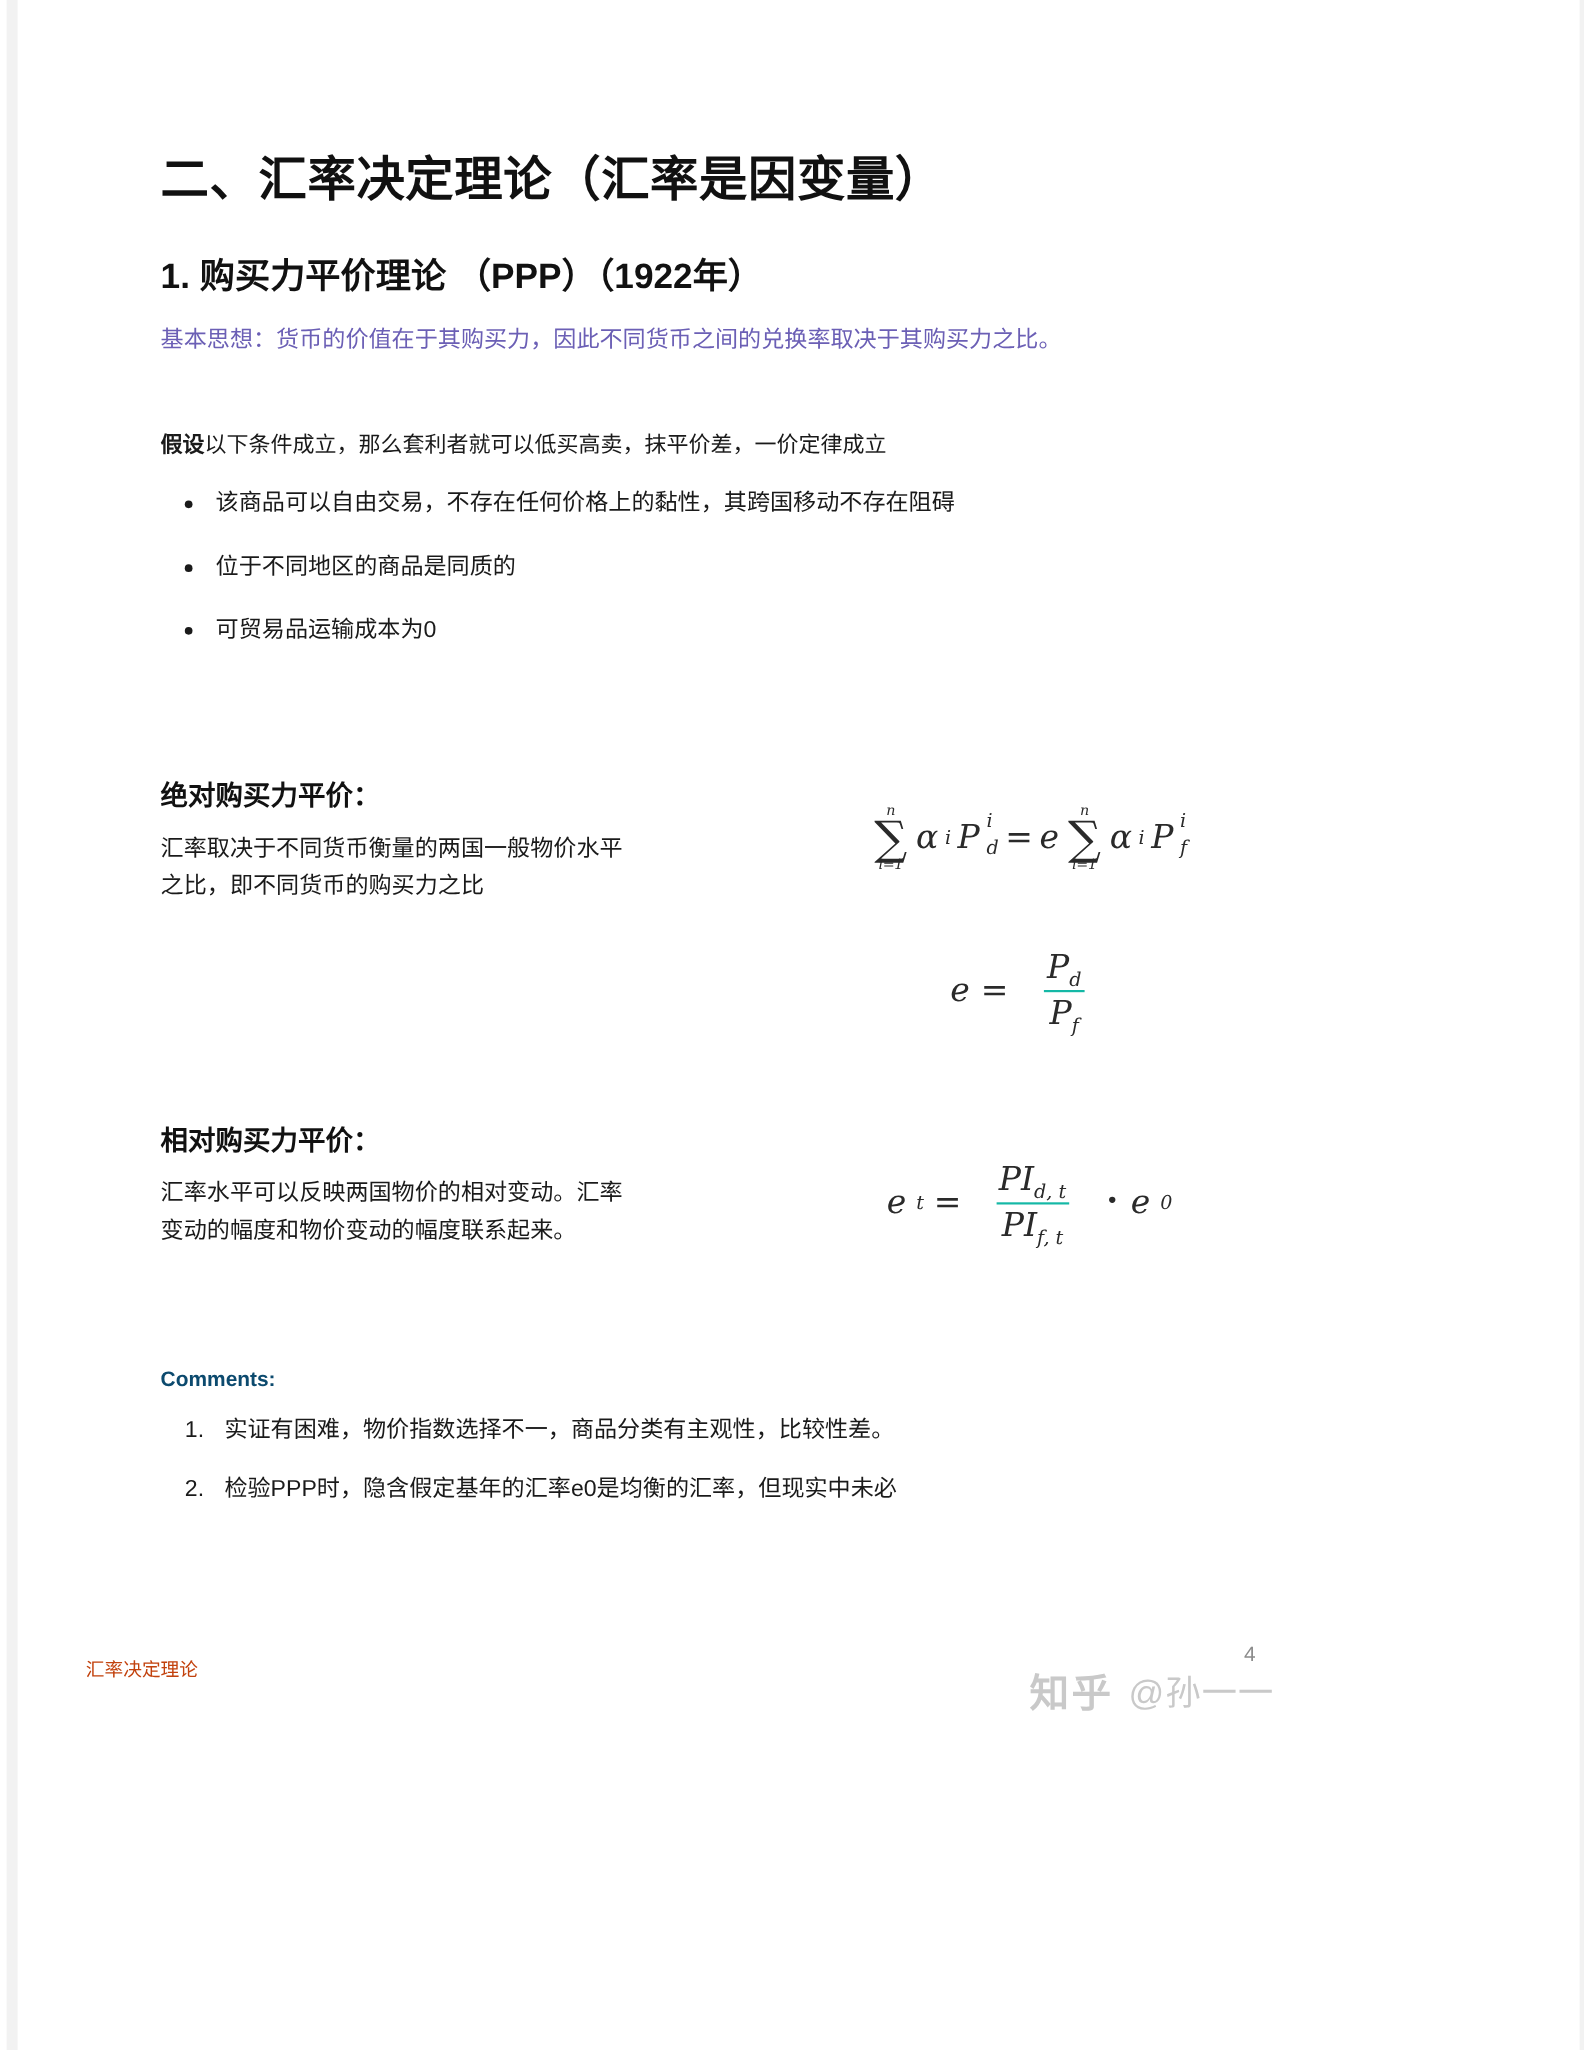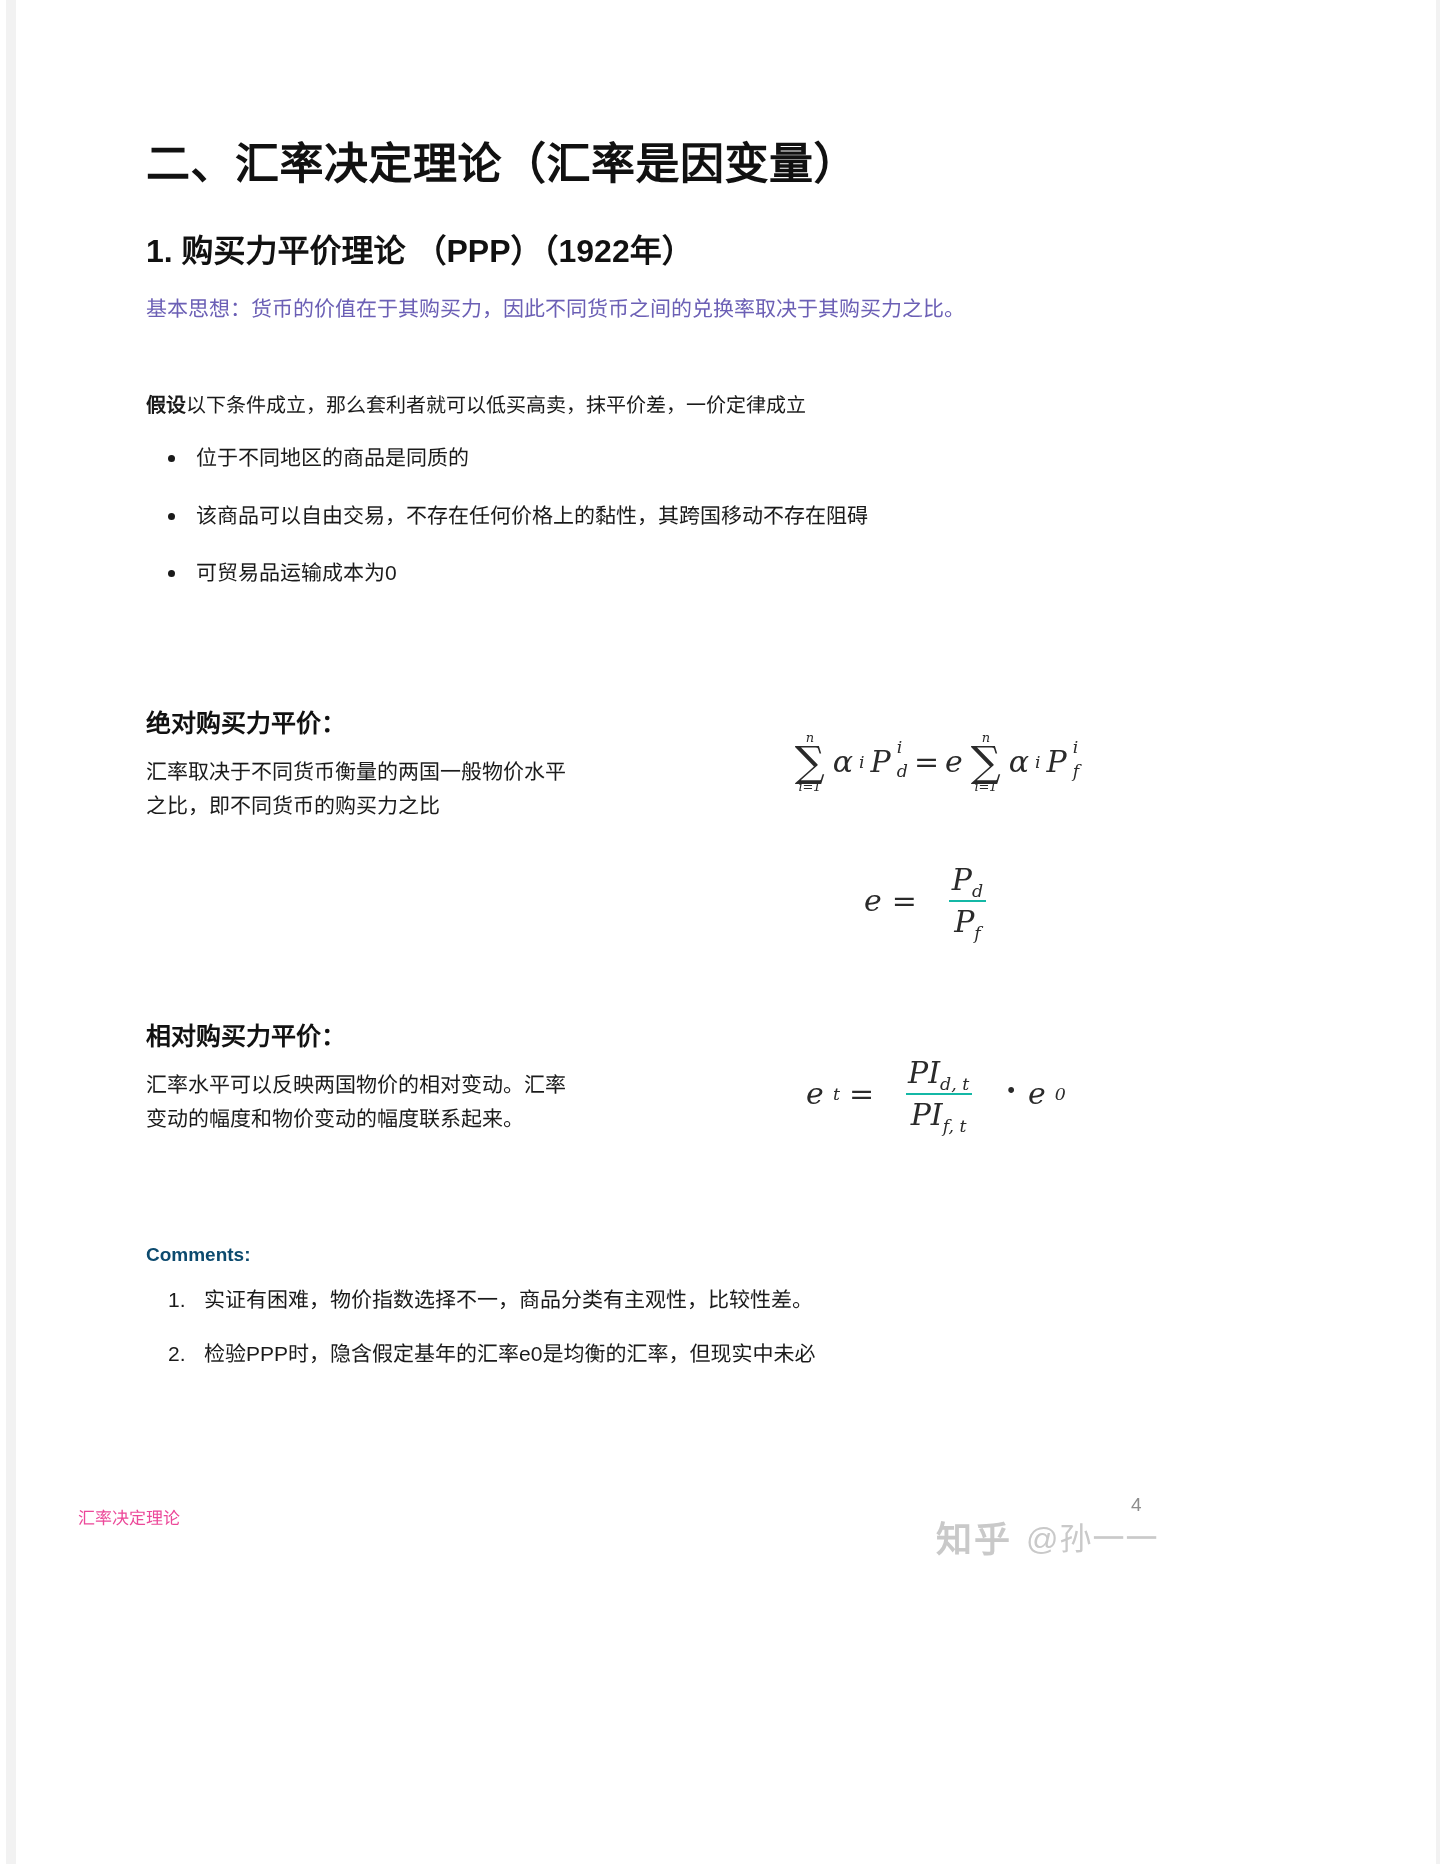--- a/index.html
+++ b/index.html
@@ -255,21 +255,21 @@
     font-size: 21px;
     color: #1a1a1a;
   }
 
   
   .footer-left {
     position: absolute;
     left: 72px;
     top: 1504px;
     font-size: 17px;
-    color: #ec4899;
+    color: #c2410c;
   }
   .footer-page {
     position: absolute;
     left: 1125px;
     top: 1494px;
     font-size: 19px;
     color: #8c8c8c;
   }
 
   
@@ -307,22 +307,22 @@
 
     <h2 class="h2">1. 购买力平价理论 （PPP）（1922年）</h2>
 
     <p class="lead">基本思想：货币的价值在于其购买力，因此不同货币之间的兑换率取决于其购买力之比。</p>
 
     <p class="assume-intro">
       <b>假设</b><span>以下条件成立，那么套利者就可以低买高卖，抹平价差，一价定律成立</span>
     </p>
 
     <ul class="bullets">
+      <li>该商品可以自由交易，不存在任何价格上的黏性，其跨国移动不存在阻碍</li>
       <li>位于不同地区的商品是同质的</li>
-      <li>该商品可以自由交易，不存在任何价格上的黏性，其跨国移动不存在阻碍</li>
       <li>可贸易品运输成本为0</li>
     </ul>
 
     <div class="defrow">
       <div class="def-left">
         <p class="def-title">绝对购买力平价：</p>
         <p class="def-body">汇率取决于不同货币衡量的两国一般物价水平之比，即不同货币的购买力之比</p>
       </div>
       <div class="def-right">
 

